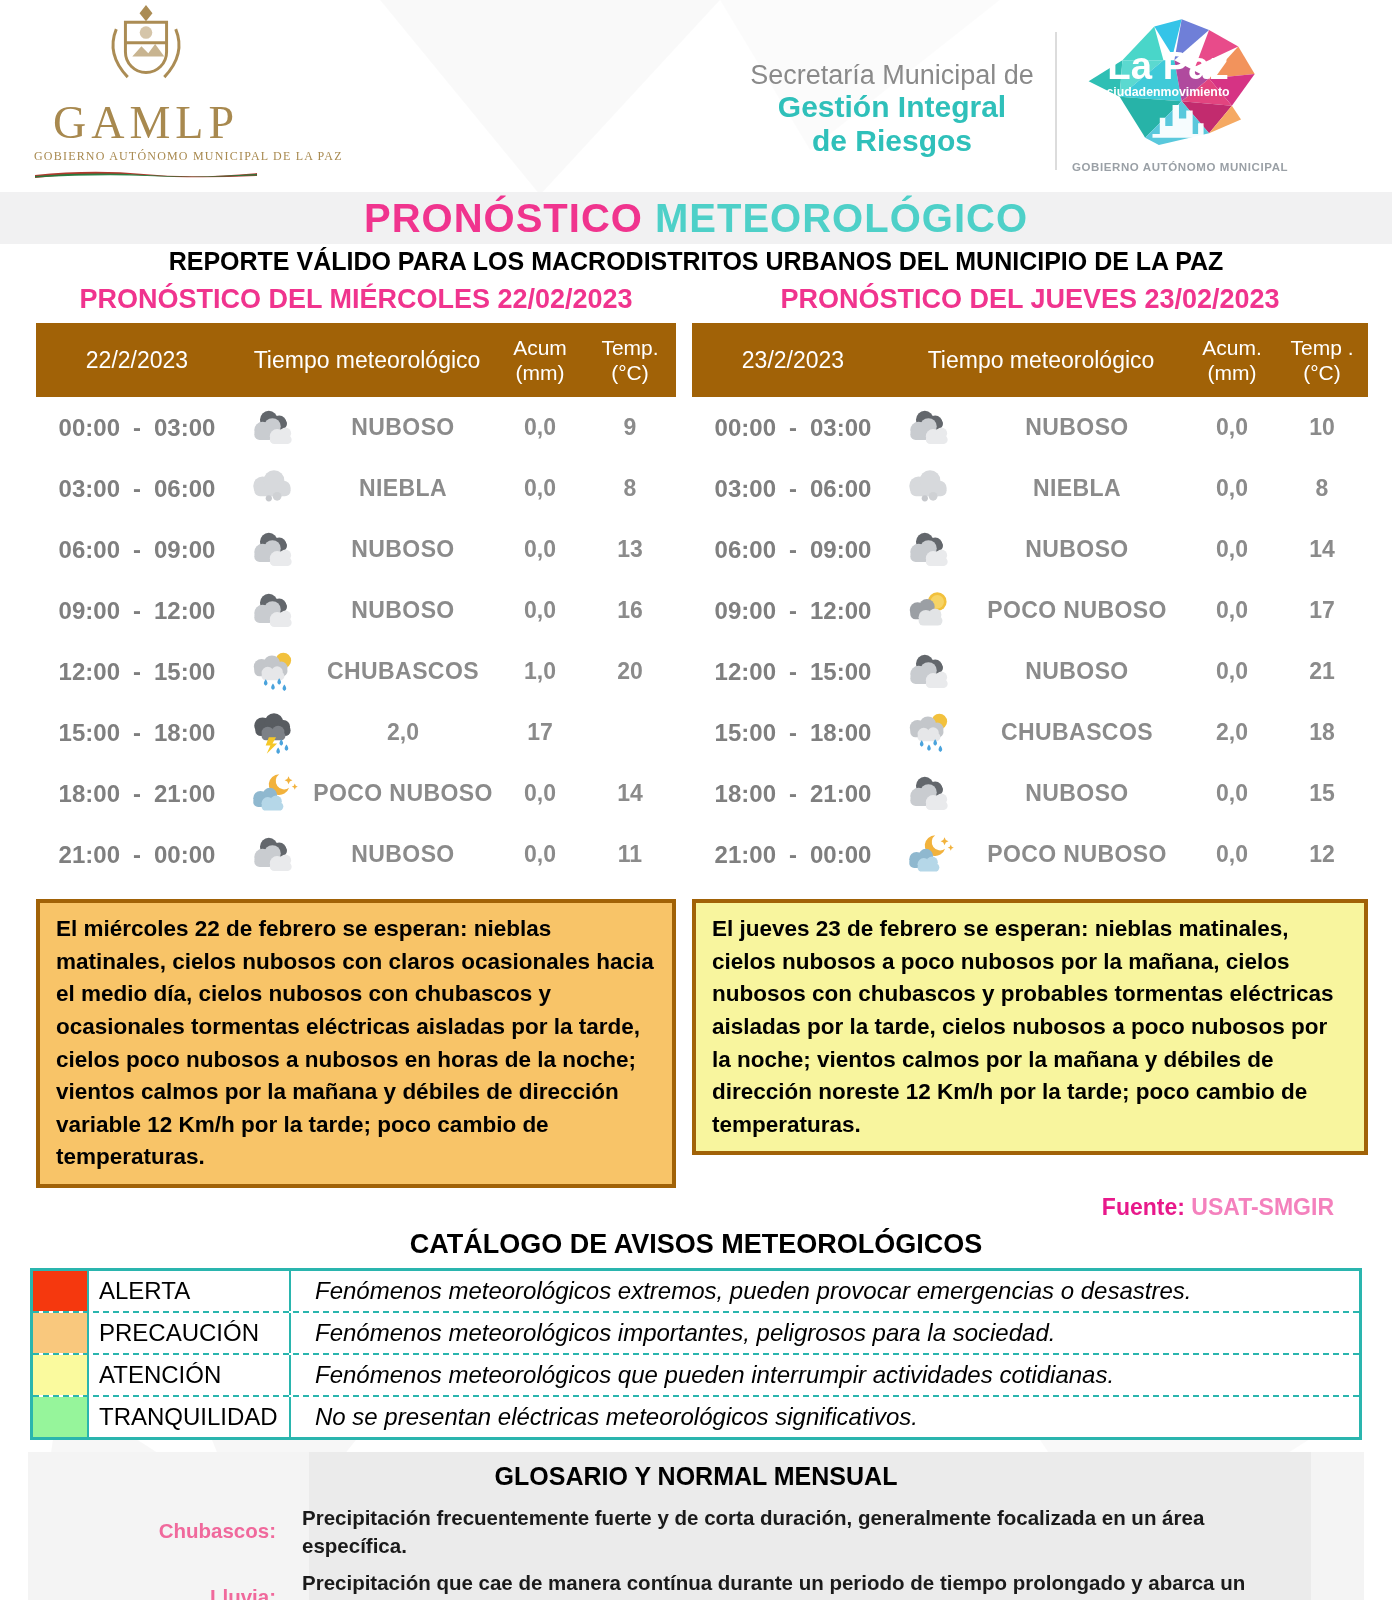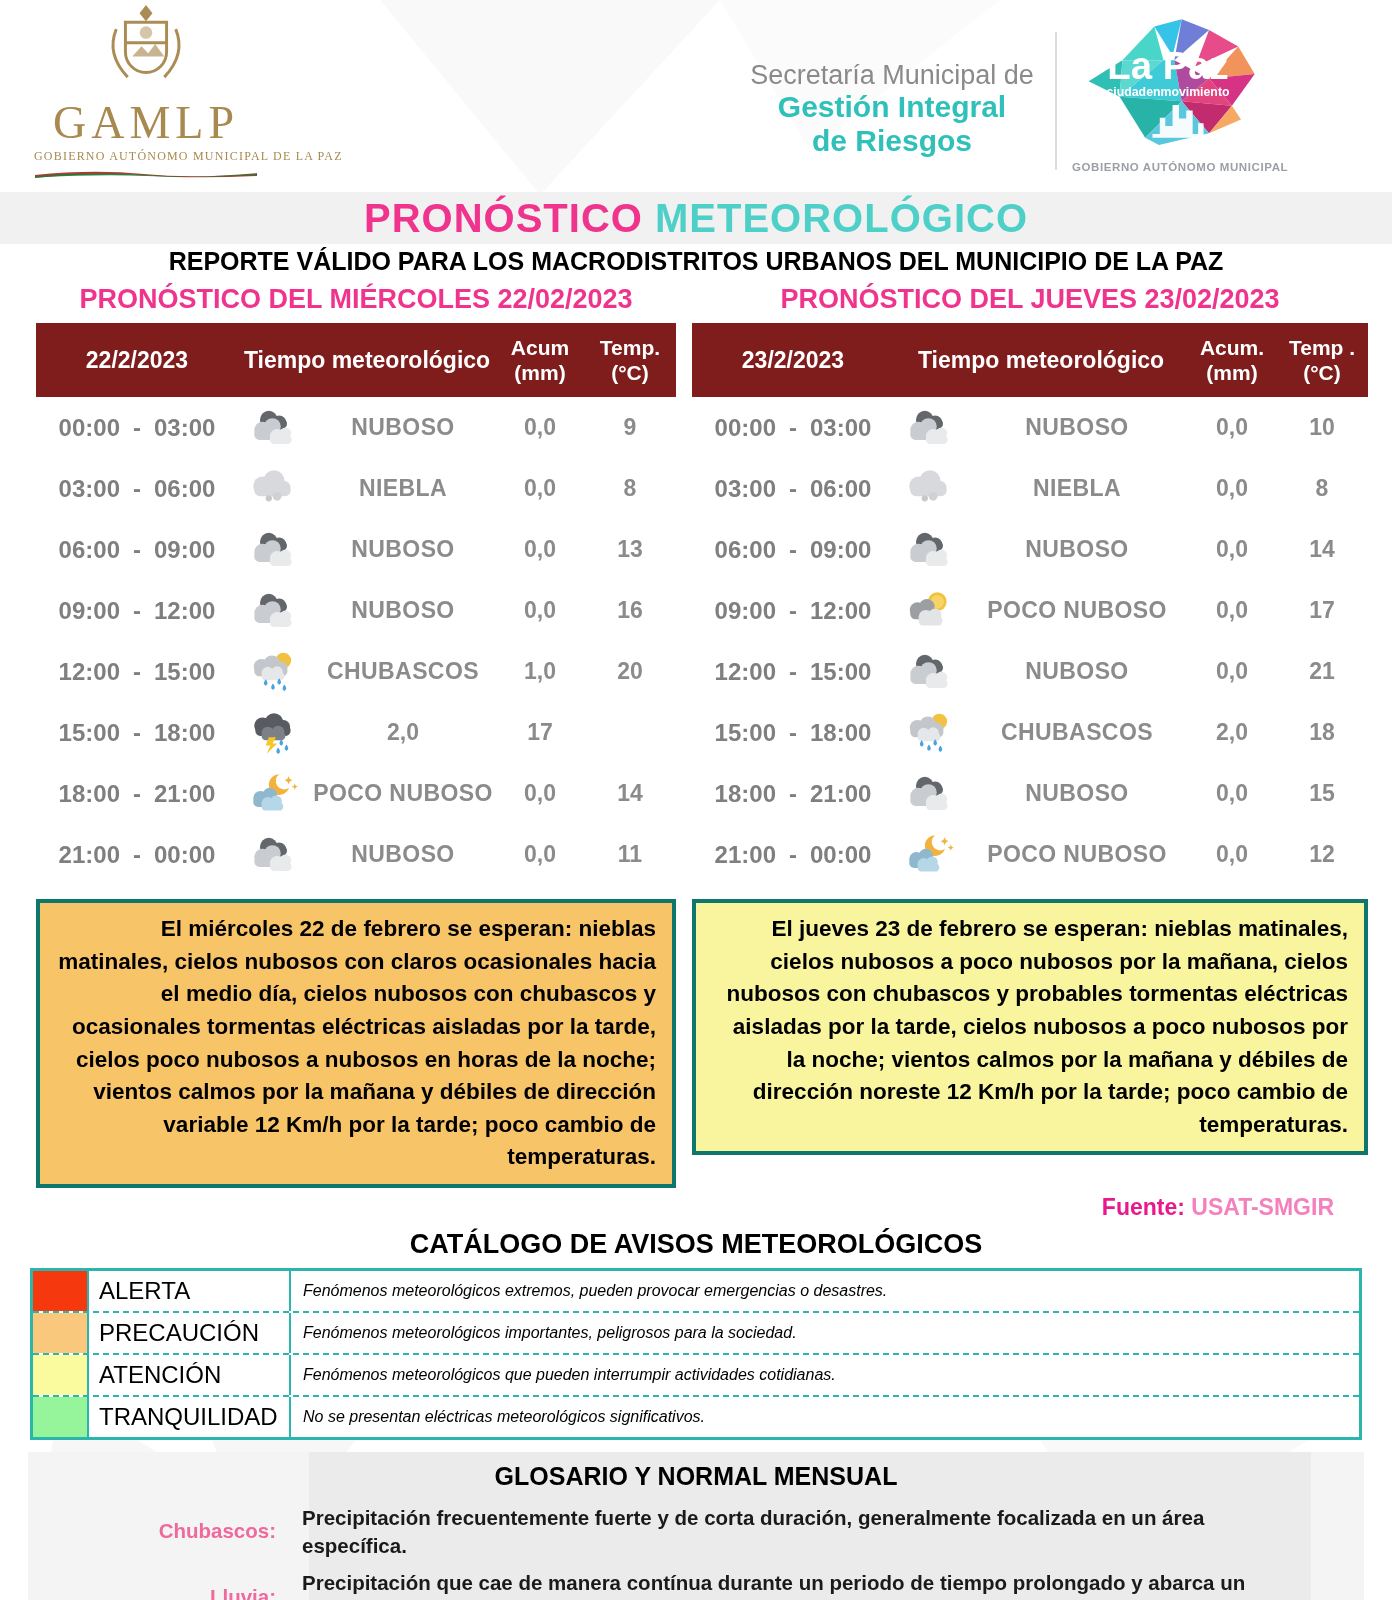--- a/index.html
+++ b/index.html
@@ -24,45 +24,45 @@
   .title-band{height:52px;background:#f1f1f2;text-align:center;font-weight:bold;font-size:40px;line-height:52px;letter-spacing:1px;}
   .t-pink{color:#f0348e;} .t-turq{color:#4ed0c8;}
   .subtitle{text-align:center;font-size:25px;font-weight:bold;color:#000;margin-top:3px;}
 
   
   .fwrap{display:flex;gap:16px;padding:6px 36px 0;}
   .fcol-left{width:640px;flex:0 0 auto;}
   .fcol-right{width:676px;flex:0 0 auto;}
   .sec-title{text-align:center;color:#f0348e;font-size:27px;font-weight:bold;margin:2px 0 8px;}
   .thead,.trow{display:grid;grid-template-columns:202px 72px 1fr 88px 92px;align-items:center;}
-  .thead{background:#7f1d1d;color:#fff;font-weight:bold;min-height:74px;}
+  .thead{background:#a16207;color:#fff;font-weight:normal;min-height:74px;}
   .th-date{grid-column:1;text-align:center;font-size:23px;}
   .th-weather{grid-column:2/4;text-align:center;font-size:23px;}
   .th-small{display:flex;flex-direction:column;align-items:center;font-size:21px;line-height:1.2;}
   .trow{min-height:61px;}
   .td-time{display:flex;justify-content:center;gap:13px;font-size:24px;font-weight:bold;color:#7f7f7f;}
   .td-icon{display:flex;justify-content:center;align-items:center;}
   .td-icon svg{width:54px;height:46px;}
   .td-cond{text-align:center;font-size:23px;font-weight:bold;color:#8b8b8b;letter-spacing:.4px;line-height:1.25;}
   .td-num{text-align:center;font-size:23px;font-weight:bold;color:#8b8b8b;}
-  .summary{margin-top:14px;border:4px solid #0f766e;padding:10px 16px;font-size:22.5px;font-weight:bold;
-           text-align:right;line-height:1.45;color:#000;}
+  .summary{margin-top:14px;border:4px solid #a16207;padding:10px 16px;font-size:22.5px;font-weight:bold;
+           text-align:left;line-height:1.45;color:#000;}
 
   
   .fuente{text-align:right;padding:6px 58px 0 8px;font-size:23px;font-weight:bold;}
   .flabel{color:#e8198b;} .fvalue{color:#f481bd;}
 
   
   .catalog-title{text-align:center;font-size:27px;font-weight:bold;margin:8px 0 8px;color:#000;}
   .catalog{margin:0 30px;border:3px solid #2ab5ae;background:#fff;}
   .crow{display:grid;grid-template-columns:56px 202px 1fr;min-height:40px;align-items:stretch;}
   .crow + .crow{border-top:2px dashed #2ab5ae;}
   .cswatch{border-right:2px solid #2ab5ae;}
   .clevel{display:flex;align-items:center;padding-left:10px;font-size:24px;color:#000;border-right:2px solid #2ab5ae;}
-  .cdesc{display:flex;align-items:center;padding-left:12px;font-size:16px;font-style:italic;color:#000;}
+  .cdesc{display:flex;align-items:center;padding-left:24px;font-size:24px;font-style:italic;color:#000;}
 
   
   .glossary{margin:12px 28px 0;background:linear-gradient(90deg,#f4f4f4 0 21%,#ebebeb 21% 96%,#f4f4f4 96%);padding:6px 0 10px;}
   .gloss-title{text-align:center;font-size:25px;font-weight:bold;margin:4px 0 8px;color:#000;}
   .grow{display:grid;grid-template-columns:248px 1fr;gap:26px;padding:5px 60px 5px 0;}
   .gterm{color:#f0699c;font-weight:bold;text-align:right;font-size:20.5px;line-height:1.3;align-self:center;}
   .gdef{font-weight:bold;font-size:20.5px;line-height:1.35;align-self:center;color:#1a1a1a;}
 </style>
 </head>
 <body>

